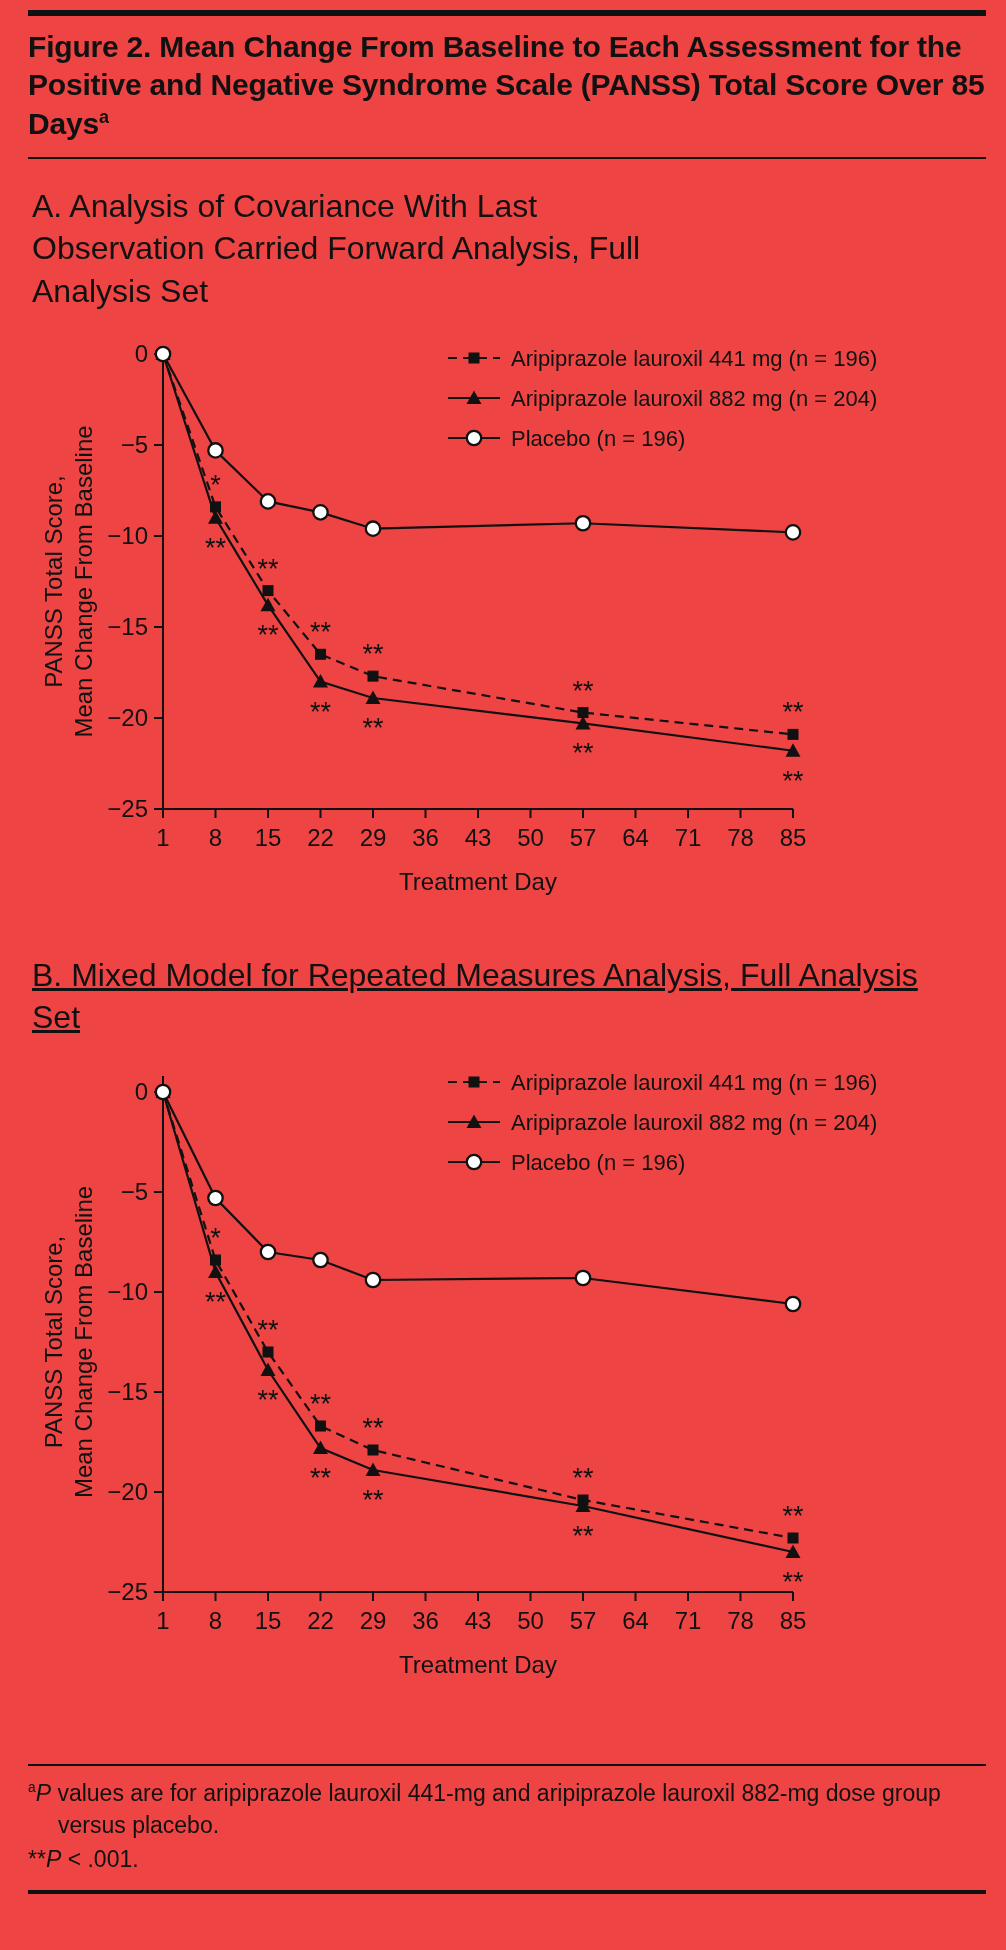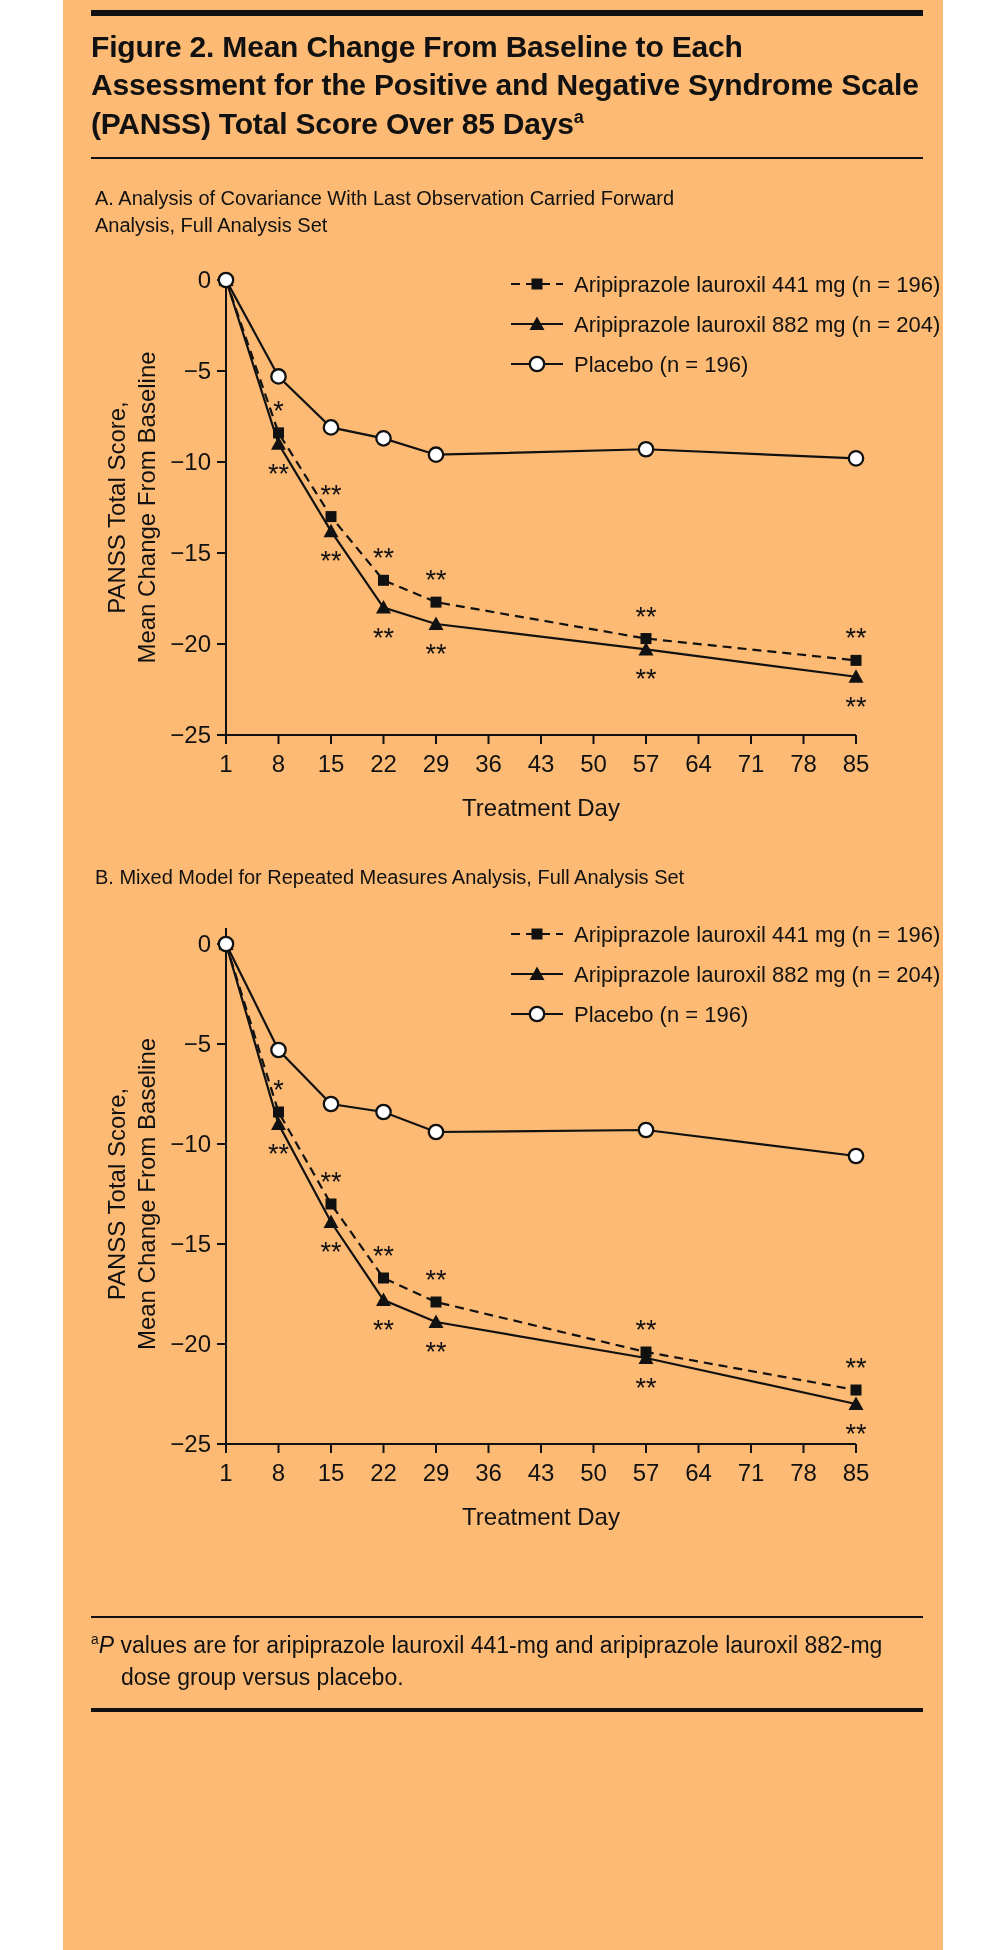--- a/index.html
+++ b/index.html
@@ -3,50 +3,50 @@
 <meta charset="utf-8">
 <style>
   * { margin: 0; padding: 0; box-sizing: border-box; }
   html, body { background: #ffffff; }
   body {
     font-family: "Liberation Sans", sans-serif;
     color: #111111;
     -webkit-font-smoothing: antialiased;
   }
   .page {
-    width: 880px;
+    width: 1006px;
     min-height: 1950px;
     margin: 0 auto;
     padding: 10px 20px 24px 28px;
-    background: #fdba74;
+    background: #ef4444;
   }
   .rule { width: 100%; background: #111111; }
   .rule-thick { height: 6px; }
   .rule-thin { height: 2px; }
   .rule-mid { height: 2px; }
   .rule-bottom { height: 4px; }
   .fig-title {
     font-size: 30px;
     font-weight: bold;
     line-height: 1.28;
     margin: 12px 0 14px 0;
     letter-spacing: -0.2px;
     color: #111111;
   }
   .fig-title sup { font-size: 60%; line-height: 0; }
   .panel { margin-top: 18px; }
   .panel-title {
-    font-size: 20px;
+    font-size: 32px;
     font-weight: normal;
     line-height: 1.32;
     margin: 26px 0 2px 4px;
     max-width: 620px;
     color: #111111;
   }
-  .panel-title.one-line { max-width: 900px; margin-top: 24px; }
+  .panel-title.one-line { max-width: 900px; margin-top: 40px; text-decoration: underline; }
   svg.chart { display: block; }
   .footnotes { margin-top: 64px; }
   .footnotes .rule-mid { margin-bottom: 12px; }
   .fn {
     font-size: 23px;
     line-height: 1.38;
     margin: 2px 0;
     color: #111111;
   }
   .fn.hang { padding-left: 30px; text-indent: -30px; }
@@ -285,16 +285,17 @@
             <circle cx="446" cy="122" r="7.2" fill="#ffffff" stroke="#111111" stroke-width="2.3"></circle>
             <text x="483" y="130" font-size="22" fill="#111111">Placebo (n = 196)</text>
           </g>
         </g>
       </svg>
   </section>
 
   <div class="footnotes">
     <div class="rule rule-mid"></div>
     <p class="fn hang"><sup>a</sup><i>P</i><span> values are for aripiprazole lauroxil 441-mg and aripiprazole lauroxil 882-mg dose group versus placebo.</span></p>
+    <p class="fn"><span>**</span><i>P</i><span> &lt; .001.</span></p>
     <div class="rule rule-bottom"></div>
   </div>
 
 </div>
 
 </body></html>

